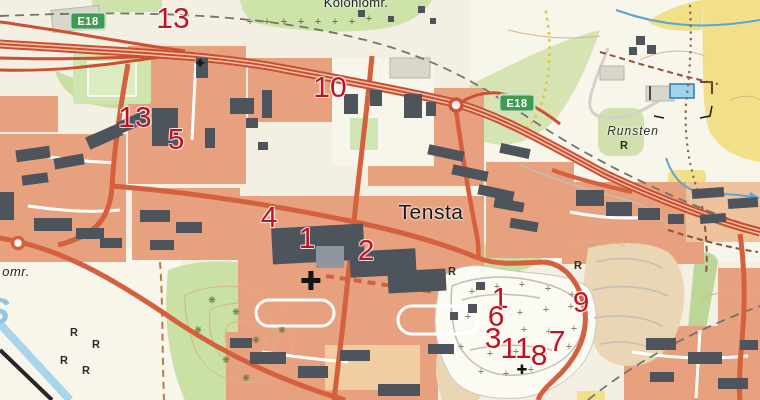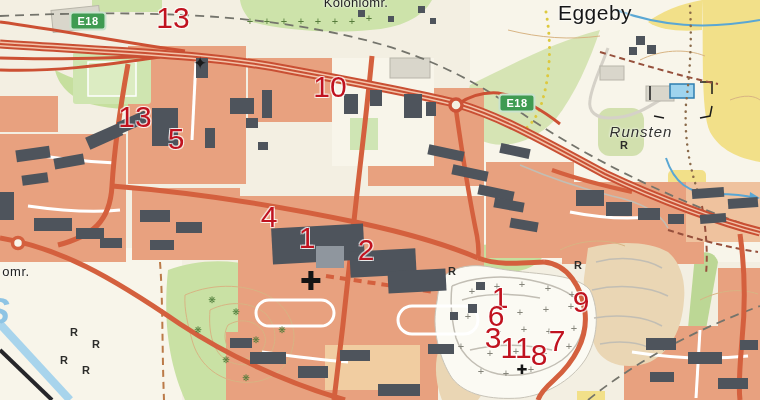--- a/index.html
+++ b/index.html
@@ -3,23 +3,23 @@
 <meta charset="utf-8">
 <style>
   html,body{margin:0;padding:0;background:#e8e8e8;}
   #stage{position:relative;width:760px;height:400px;overflow:hidden;
          font-family:"Liberation Sans",sans-serif;background:#f3efe2;}
   #basemap{position:absolute;left:0;top:0;}
   .layer{position:absolute;left:0;top:0;width:760px;height:400px;pointer-events:none;}
   .place-label{position:absolute;transform:translate(-50%,-50%);color:#161616;
     font-size:21px;white-space:nowrap;letter-spacing:.5px;
     text-shadow:0 0 3px rgba(255,255,255,.9),0 0 2px rgba(255,255,255,.9);}
-  .style-area-italic{font-style:italic;font-size:15px;color:#30302e;letter-spacing:1px;margin-left:8px;}
+  .style-area-italic{font-style:italic;font-size:12px;color:#30302e;letter-spacing:1px;}
   .style-small{font-size:13px;color:#222;letter-spacing:.3px;}
-  .style-small-italic{font-size:13px;color:#222;}
+  .style-small-italic{font-size:13px;font-style:italic;color:#222;}
   .style-water{font-size:36px;font-style:italic;font-weight:bold;color:#8ec4e4;
     text-shadow:none;}
   .road-shield{position:absolute;transform:translate(-50%,-50%);
     background:#3f9b52;color:#fff;font-size:11px;font-weight:bold;
     padding:1px 6px 2px 6px;border:2px solid #c9e2cd;border-radius:4px;
     line-height:12px;letter-spacing:.5px;text-align:center;}
   .map-marker{position:absolute;transform:translate(-50%,-50%);
     color:#c0121f;font-size:30px;font-weight:normal;line-height:30px;
     text-shadow:-1px -1px 0 rgba(255,255,255,.65),1px -1px 0 rgba(255,255,255,.65),
       -1px 1px 0 rgba(255,255,255,.65),1px 1px 0 rgba(255,255,255,.65);
@@ -305,21 +305,21 @@
       <div class="sym sym-r" style="left: 64px; top: 360px;">R</div>
       <div class="sym sym-r" style="left: 86px; top: 370px;">R</div>
       <div class="sym sym-r" style="left: 578px; top: 265px;">R</div>
       <div class="sym sym-r" style="left: 624px; top: 145px;">R</div>
       <div class="sym sym-church" style="left: 311px; top: 281px;">✚</div>
       <div class="sym sym-church-small" style="left: 522px; top: 369px;">✚</div>
       <div class="sym sym-star" style="left: 200px; top: 63px;">✦</div>
     </div>
 
   <div class="layer" id="label-layer">
-      <div class="place-label" style="left: 595px; top: 13px;">Eggeby</div>
+      <div class="place-label" style="left: 431px; top: 212px;">Tensta</div>
       <div class="place-label style-area-italic" style="left: 633px; top: 131px;">Runsten</div>
       <div class="place-label style-small" style="left: 356px; top: 2px;">Koloniomr.</div>
       <div class="place-label style-small-italic" style="left: 16px; top: 271px;">omr.</div>
       <div class="place-label style-water" style="left: -2px; top: 312px;">S</div>
       <div class="road-shield" style="left: 88px; top: 21px;">E18</div>
       <div class="road-shield" style="left: 517px; top: 103px;">E18</div>
     </div>
 
   <div class="layer" id="marker-layer">
       <div class="map-marker" style="left: 500px; top: 298px;">1</div>

